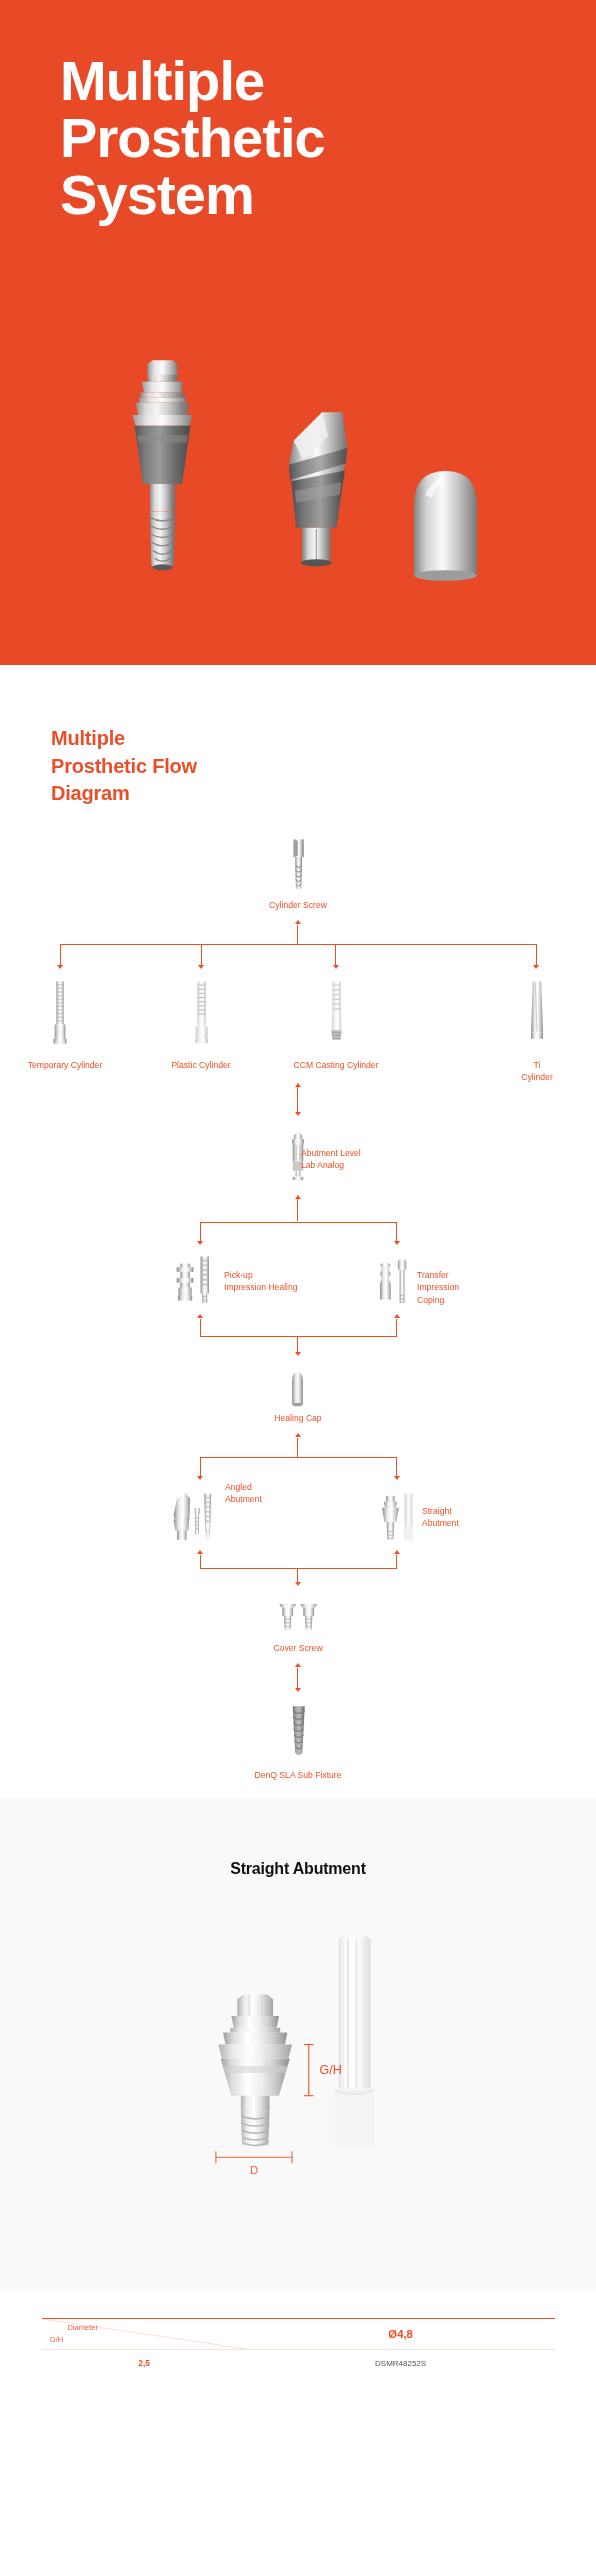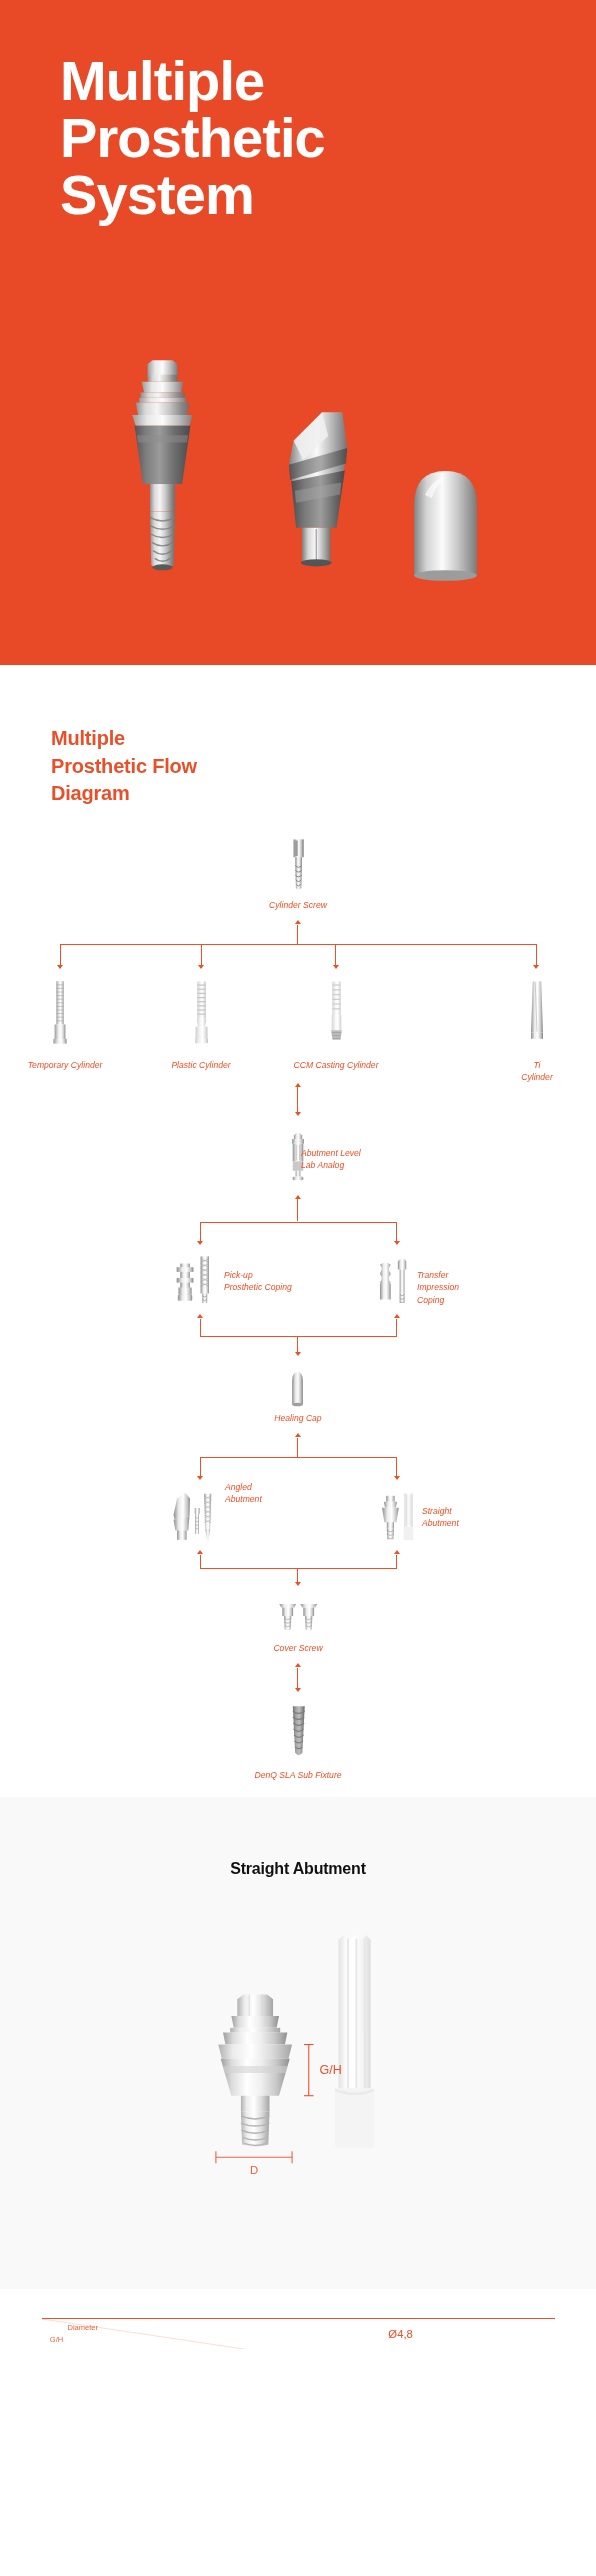--- a/index.html
+++ b/index.html
@@ -58,21 +58,20 @@
     font-weight: 700;
     line-height: 1.38;
     white-space: pre-line;
     letter-spacing: -0.2px;
   }
   .flow-canvas {
     position: relative;
     width: 480px;
     height: 888px;
     margin-top: 29px;
-    font-style: italic;
   }
   .flow-canvas > * { position: absolute; }
 
   .node-label {
     color: #f04e23;
     font-size: 8.6px;
     line-height: 1.45;
     white-space: pre-line;
     font-weight: 400;
   }
@@ -139,21 +138,21 @@
     color:#f0603a; font-size: 7.5px; font-weight:400;
   }
   .hdr-corner .lbl-gh {
     position:absolute; left: 8.3px; top: 16.7px;
     color:#f0603a; font-size: 7.5px; font-weight:400;
   }
   .hdr-diam {
     text-align:center;
     color:#f04e23;
     font-size: 11.3px;
-    font-weight: 400;
+    font-weight: 700;
   }
 
   .spec-table tbody tr td {
     height: 27.4px;
     border-top: 0.6px solid #fbe0d8;
     vertical-align: middle;
   }
   .spec-table tbody tr:first-child td { border-top: 0.6px solid #fbe0d8; }
   .cell-gh {
     text-align:center;
@@ -518,21 +517,21 @@
             <path d="M60 48 l-14 6"></path>
         </g>
         <rect x="49" y="66" width="8" height="16" fill="url(#g7)"></rect>
         <g stroke="#9d9d9d" stroke-width="1.2" fill="none">
           <path d="M49 70 Q53 74 57 70"></path>
             <path d="M49 76 Q53 80 57 76"></path>
         </g>
       </svg>
     </div>
     <div class="node-label left" style="left:224px; top:432px;">Pick-up
-Prosthetic Coping</div>
+Impression Healing</div>
 
     <div class="art" style="left:374px; top:417px;">
       <svg width="37" height="55" viewBox="0 0 62 92">
         <defs>
             <linearGradient id="g8" x1="0" y1="0" x2="1" y2="0">
           <stop offset="0%" stop-color="#8d8d8d"></stop>
               <stop offset="32%" stop-color="#ececec"></stop>
           <stop offset="58%" stop-color="#ffffff"></stop>
               <stop offset="85%" stop-color="#c4c4c4"></stop>
           <stop offset="100%" stop-color="#888888"></stop>
@@ -831,18 +830,22 @@
             <svg class="diag" viewBox="0 0 344 52" preserveAspectRatio="none">
               <line x1="0" y1="0" x2="344" y2="52" stroke="#f9c7b8" stroke-width="1"></line>
             </svg>
             <span class="lbl-diam">Diameter</span>
             <span class="lbl-gh">G/H</span>
           </th>
           <th class="hdr-diam">Ø4,8</th>
         </tr>
       </thead>
       <tbody>
+        <tr>
+          <td class="cell-gh">2,5</td>
+          <td class="cell-code">DSMR48252S</td>
+        </tr>
       </tbody>
     </table>
 
   </div>
 </section>
 
 
 </body></html>

